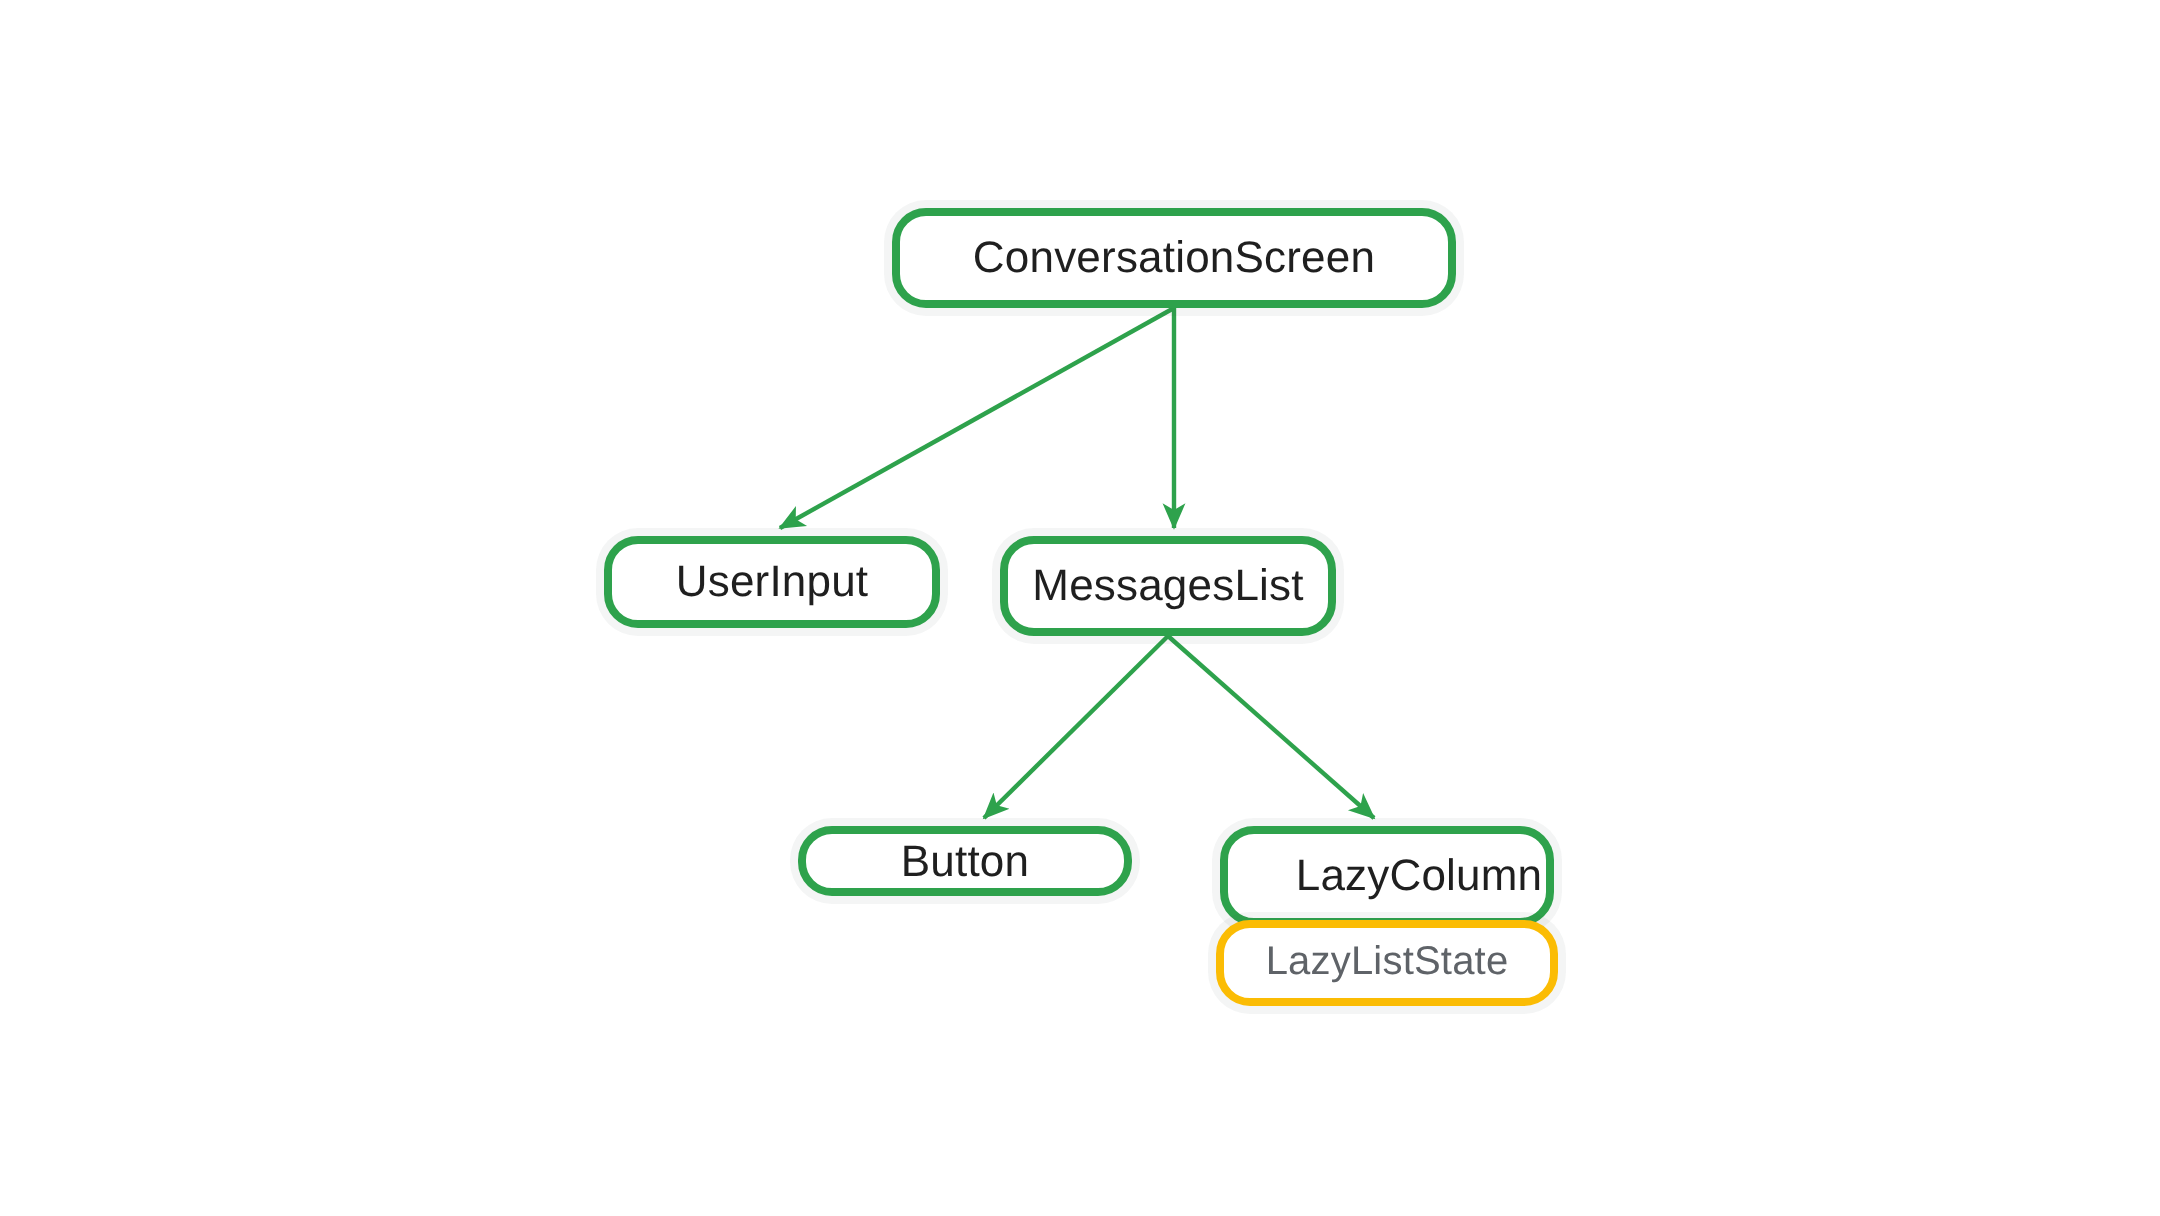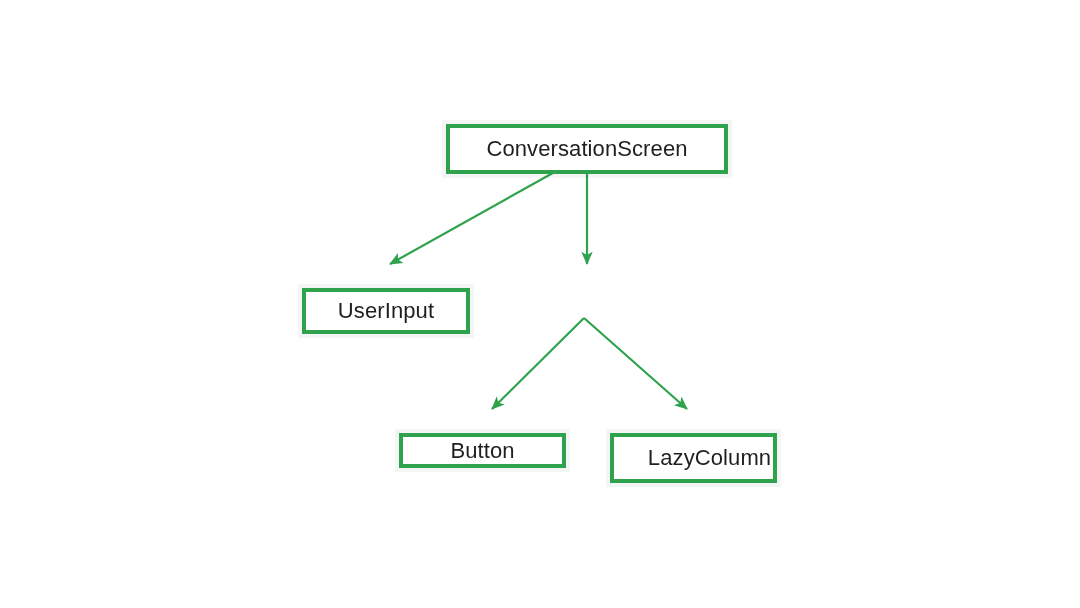--- a/index.html
+++ b/index.html
@@ -32,25 +32,24 @@
     pointer-events: none;
   }
 
   .node {
     position: absolute;
     box-sizing: border-box;
     display: flex;
     align-items: center;
     justify-content: center;
     background: #ffffff;
-    border-radius: 0;
+    border-radius: 17px;
     z-index: 2;
     white-space: nowrap;
     letter-spacing: 0.1px;
-    margin-top: 20px;
   }
 
   .node.green {
     border: 4px solid #2ea24c;
     color: #1f1f1f;
     font-size: 22px;
     box-shadow: 0 0 0 4px rgba(60,64,67,0.055);
   }
 
   .node.yellow {
@@ -82,23 +81,29 @@
   </svg>
 
   <div class="node green" style="left:446px; top:104px; width:282px; height:50px;">
     <span>ConversationScreen</span>
   </div>
 
   <div class="node green" style="left:302px; top:268px; width:168px; height:46px;">
     <span>UserInput</span>
   </div>
 
+  <div class="node green" style="left:500px; top:268px; width:168px; height:50px;">
+    <span>MessagesList</span>
+  </div>
 
   <div class="node green" style="left:399px; top:413px; width:167px; height:35px;">
     <span>Button</span>
   </div>
 
   <div class="node green" style="left:610px; top:413px; width:167px; height:50px;padding-left:32px;">
     <span>LazyColumn</span>
   </div>
 
+  <div class="node yellow" style="left:608px; top:460px; width:171px; height:43px; z-index:3;">
+    <span>LazyListState</span>
+  </div>
 
 </div>
 
 </body></html>

